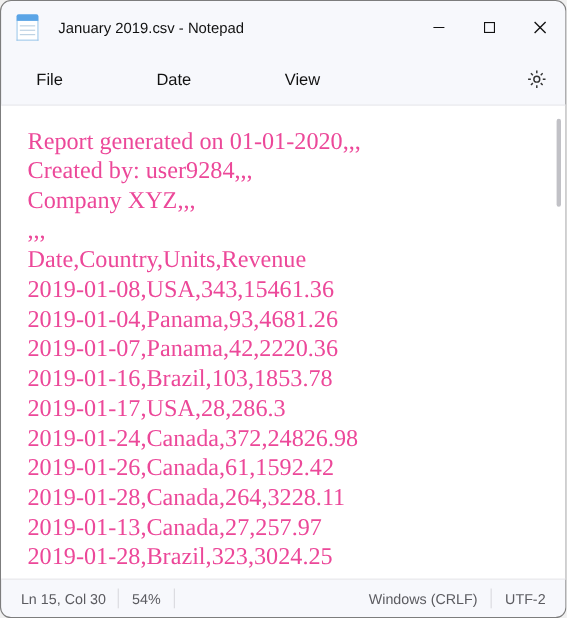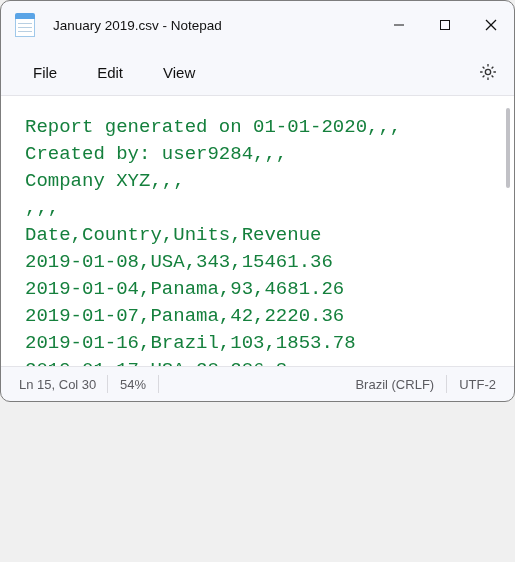--- a/index.html
+++ b/index.html
@@ -1,18 +1,18 @@
 <!DOCTYPE html>
 <html><head>
 <meta charset="utf-8">
 <style>
   * { box-sizing: border-box; margin: 0; padding: 0; }
   html, body { width: 515px; height: 562px; font-family: "Segoe UI", Arial, sans-serif; background: #f0f0f0; overflow: hidden; }
   .window {
-    width: 515px; height: 402px;
+    width: 515px; height: 562px;
     background: #f7f8fc;
     border: 1px solid #7d7d7d;
     border-radius: 10px;
     display: flex; flex-direction: column;
     position: relative;
   }
   .titlebar {
     height: 48px;
     display: flex; align-items: center;
     padding-left: 14px;
@@ -31,20 +31,21 @@
   .win-btn {
     width: 46px; height: 100%;
     display: flex; align-items: center; justify-content: center;
     font-size: 13px; color: #111;
   }
   .win-btn svg { width: 12px; height: 12px; }
   .menu-bar {
     height: 46px;
     display: flex; align-items: center;
     padding: 0 6px 0 12px;
+    gap: 45px;
   }
   .menu-item {
     padding: 8px 20px;
     font-size: 15px;
     color: #111;
     border-radius: 4px;
   }
   .menu-spacer { flex: 1; }
   .settings-btn {
     width: 40px; height: 40px;
@@ -55,24 +56,24 @@
     position: relative;
     background: #fff;
     border-top: 1px solid #e4e4e9;
     border-bottom: 1px solid #e4e4e9;
     overflow: hidden;
   }
   .content {
     position: absolute;
     top: 0; left: 0; right: 0; bottom: 0;
     padding: 18px 12px 8px 24px;
-    font-family: Liberation Mono, monospace;
-    font-size: 19px;
+    font-family: Liberation Serif, serif;
+    font-size: 22px;
     line-height: 27px;
-    color: #15803d;
+    color: #ec4899;
     white-space: pre;
     overflow: hidden;
   }
   .scrollbar {
     position: absolute;
     top: 12px; right: 4px;
     width: 4px; height: 80px;
     background: #c1c1c6;
     border-radius: 2px;
   }
@@ -119,21 +120,21 @@
         <svg viewBox="0 0 12 12">
             <line x1="1" y1="1" x2="11" y2="11" stroke="#111" stroke-width="1.2"></line>
             <line x1="11" y1="1" x2="1" y2="11" stroke="#111" stroke-width="1.2"></line>
           </svg>
       </div>
     </div>
   </div>
 
   <div class="menu-bar">
     <div class="menu-item">File</div>
-    <div class="menu-item">Edit</div>
+    <div class="menu-item">Date</div>
     <div class="menu-item">View</div>
     <div class="menu-spacer"></div>
     <div class="settings-btn">
       <svg width="20" height="20" viewBox="0 0 24 24" fill="none" stroke="#333" stroke-width="1.6">
         <circle cx="12" cy="12" r="3.2"></circle>
         <path d="M12 2.5v3M12 18.5v3M21.5 12h-3M5.5 12h-3M18.4 5.6l-2.1 2.1M7.7 16.3l-2.1 2.1M18.4 18.4l-2.1-2.1M7.7 7.7 5.6 5.6"></path>
       </svg>
     </div>
   </div>
 
@@ -155,18 +156,18 @@
 2019-01-28,Brazil,323,3024.25</div>
     <div class="scrollbar"></div>
   </div>
 
   <div class="status-bar">
     <div class="status-cell" style="padding-left:0; width:88px; overflow:hidden; white-space:nowrap;">Ln 15, Col 30</div>
     <div class="status-sep"></div>
     <div class="status-cell">54%</div>
     <div class="status-sep"></div>
     <div class="status-spacer"></div>
-    <div class="status-cell">Brazil (CRLF)</div>
+    <div class="status-cell">Windows (CRLF)</div>
     <div class="status-sep"></div>
     <div class="status-cell">UTF-2</div>
   </div>
 
 </div>
 
 </body></html>

